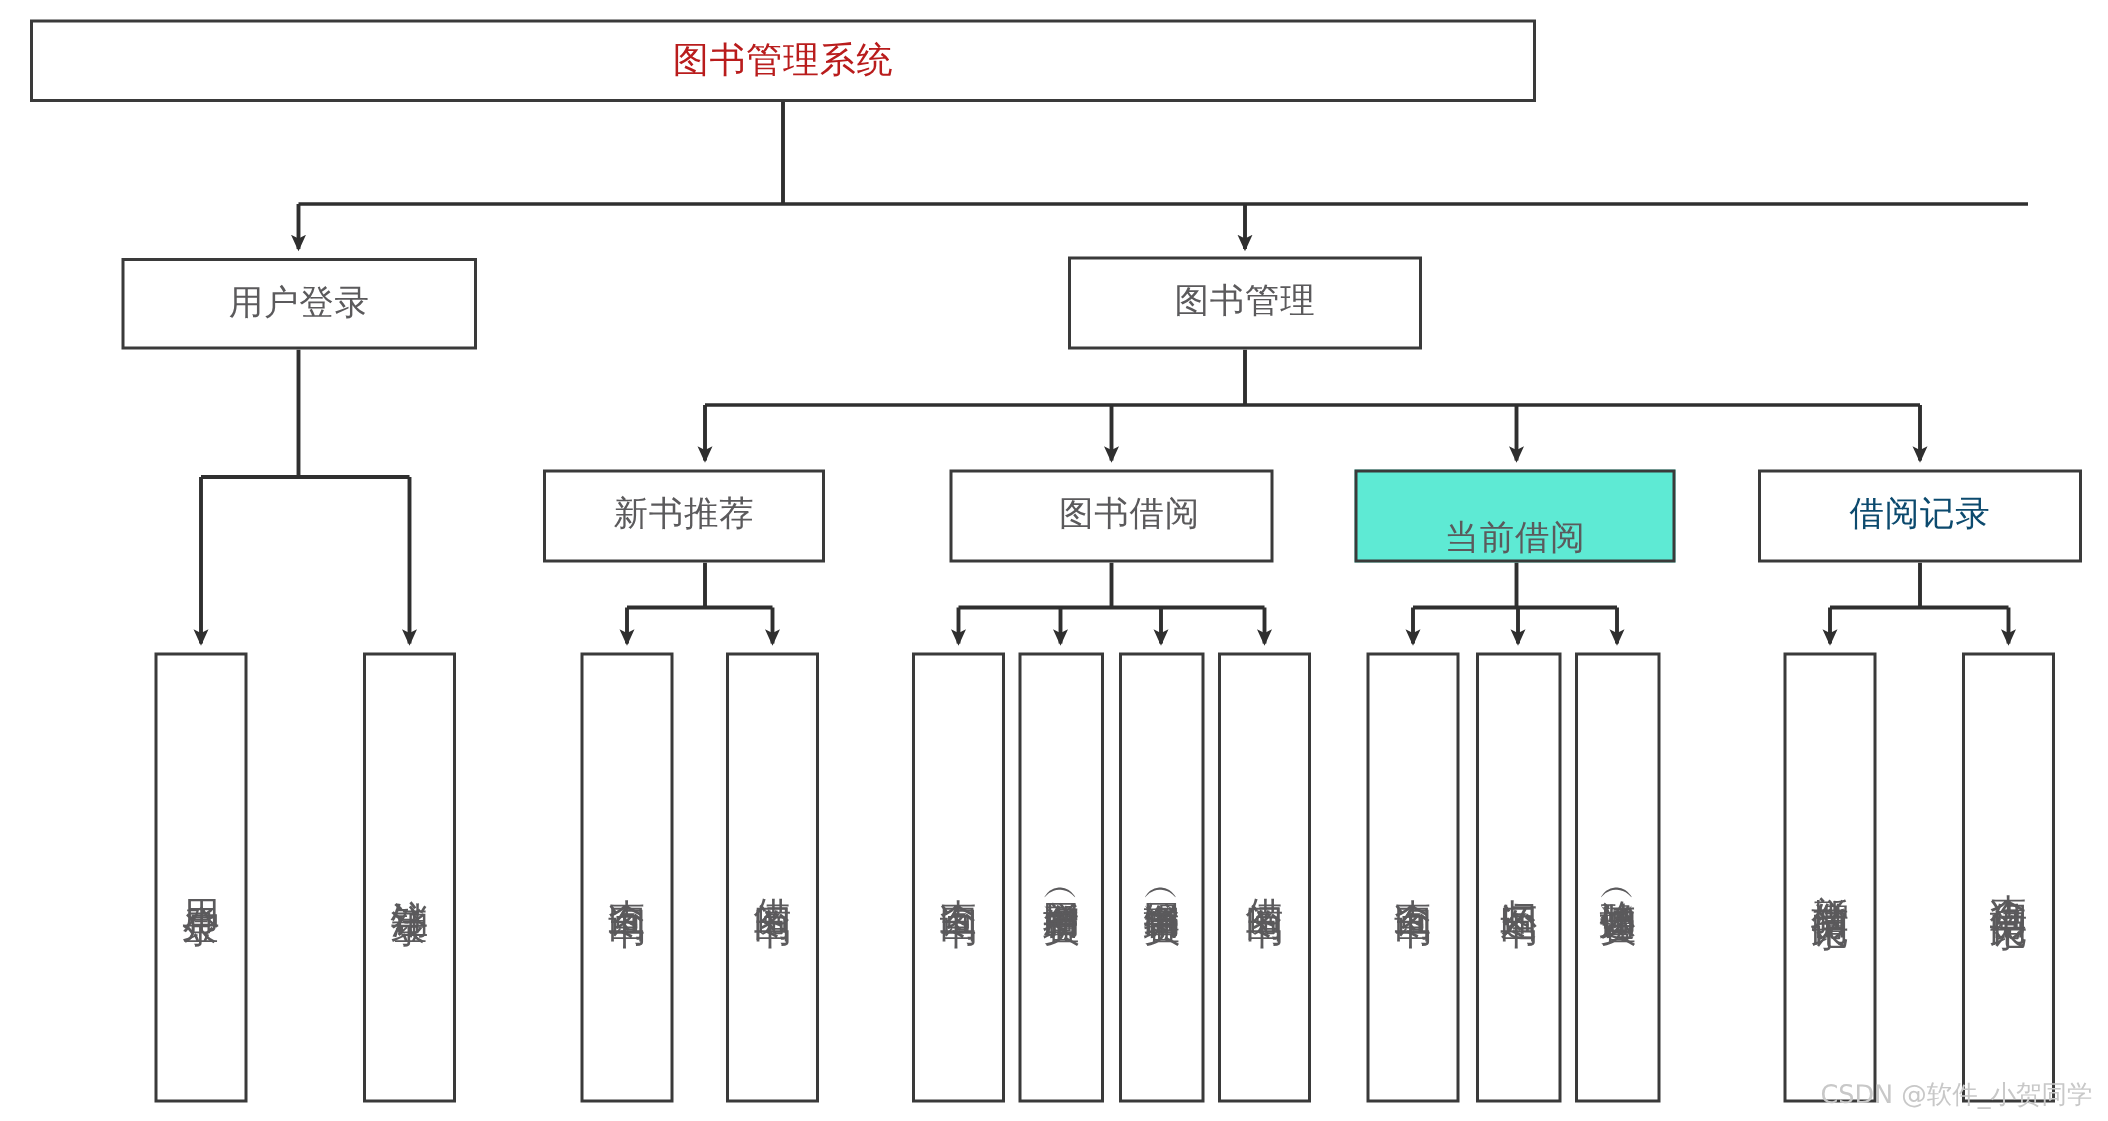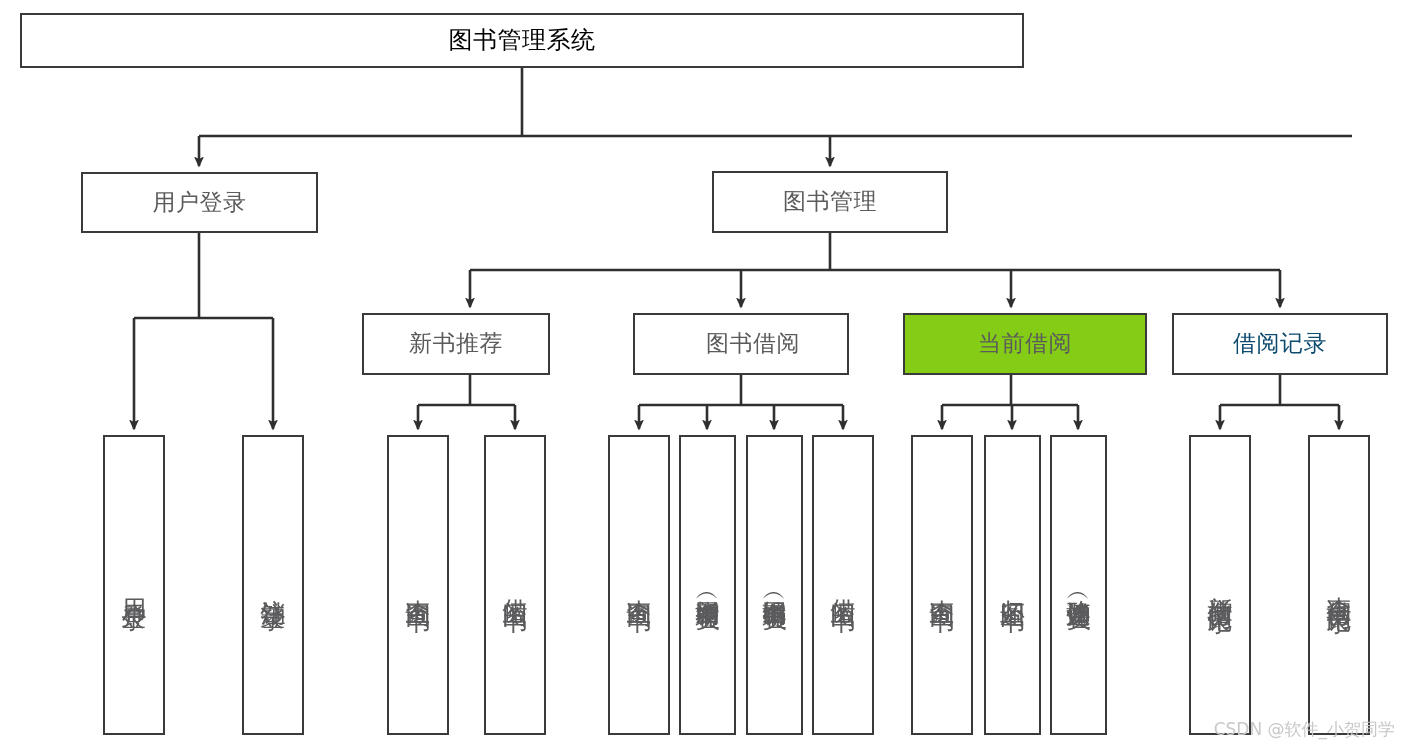--- a/index.html
+++ b/index.html
@@ -131,37 +131,37 @@
       <path d="M1078,405 L1078,429" marker-end="url(#arrow)"></path>
 
       <path d="M1280,375 L1280,405"></path>
       <path d="M1220,405 L1339,405"></path>
       <path d="M1220,405 L1220,429" marker-end="url(#arrow)"></path>
       <path d="M1339,405 L1339,429" marker-end="url(#arrow)"></path>
     </g>
   </svg>
 
   <div class="node horiz root" style="left: 20px; top: 13px; width: 1004px; height: 55px; border-color: rgb(58, 58, 58); background: rgb(255, 255, 255);">
-    <span class="label" style="color: #000000;">图书管理系统</span>
+    <span class="label" style="color: #b91c1c;">图书管理系统</span>
   </div>
 
   <div class="node horiz" style="left: 81px; top: 172px; width: 237px; height: 61px; border-color: rgb(58, 58, 58); background: rgb(255, 255, 255);">
     <span class="label" style="color: rgb(91, 90, 92);">用户登录</span>
   </div>
   <div class="node horiz" style="left: 712px; top: 171px; width: 236px; height: 62px; border-color: rgb(58, 58, 58); background: rgb(255, 255, 255);">
     <span class="label" style="color: rgb(91, 90, 92);">图书管理</span>
   </div>
 
   <div class="node horiz" style="left: 362px; top: 313px; width: 188px; height: 62px; border-color: rgb(58, 58, 58); background: rgb(255, 255, 255);">
     <span class="label" style="color: rgb(91, 90, 92);">新书推荐</span>
   </div>
   <div class="node horiz" style="left: 633px; top: 313px; width: 216px; height: 62px; border-color: rgb(58, 58, 58); background: rgb(255, 255, 255); padding-left: 24px;">
     <span class="label" style="color: rgb(91, 90, 92);">图书借阅</span>
   </div>
-  <div class="node horiz" style="left: 903px; top: 313px; width: 244px; height: 62px; border-color: rgb(58, 58, 58); background: #84cc16;">
+  <div class="node horiz" style="left: 903px; top: 313px; width: 214px; height: 62px; border-color: rgb(58, 58, 58); background: #5eead4; align-items: flex-end;">
     <span class="label" style="color: rgb(91, 90, 92);">当前借阅</span>
   </div>
   <div class="node horiz" style="left: 1172px; top: 313px; width: 216px; height: 62px; border-color: rgb(58, 58, 58); background: rgb(255, 255, 255);">
     <span class="label" style="color: #0c4a6e;">借阅记录</span>
   </div>
 
   <div class="node vert" style="left: 103px; top: 435px; width: 62px; height: 300px; border-color: rgb(58, 58, 58); background: rgb(255, 255, 255);">
     <span class="label" style="color: rgb(91, 90, 92);">用户登录</span>
   </div>
   <div class="node vert" style="left: 242px; top: 435px; width: 62px; height: 300px; border-color: rgb(58, 58, 58); background: rgb(255, 255, 255);">

